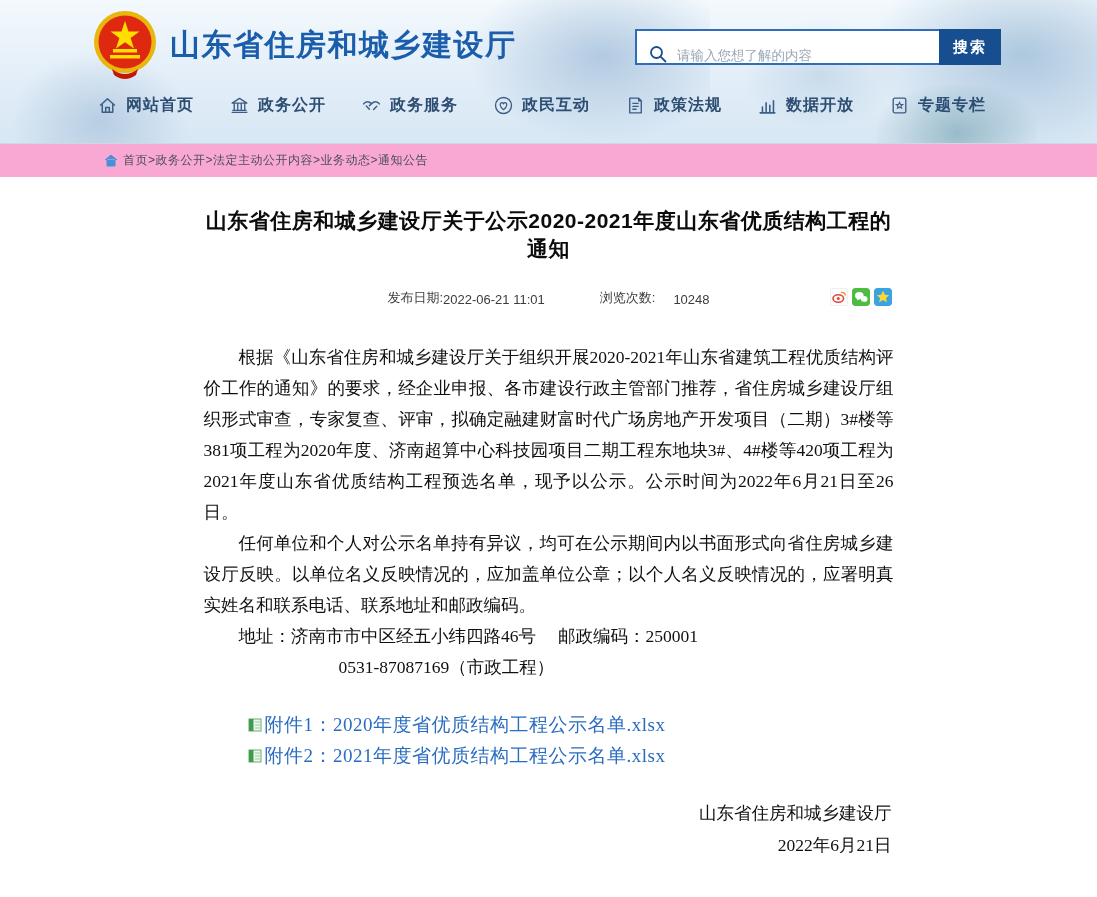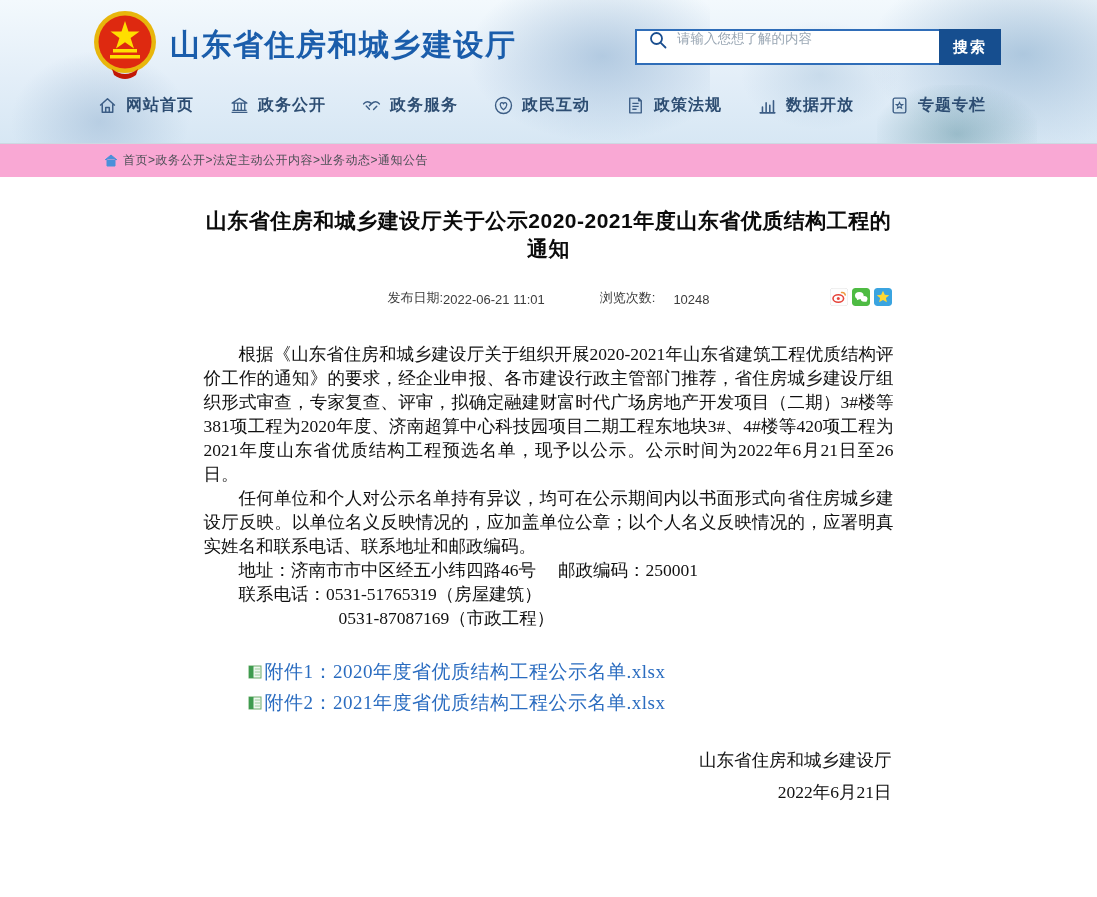--- a/index.html
+++ b/index.html
@@ -37,21 +37,21 @@
     font-size:30px; font-weight:bold; color:#1a5dab; letter-spacing:1.5px;
     font-family:"Liberation Sans",sans-serif;
   }
   .site-subtitle { font-size:10.5px; color:#8e9ca9; margin-top:4px; letter-spacing:.2px; }
 
   .search-wrap {
     position:absolute; right:96px; top:29px;
     display:flex; height:36px; width:366px;
   }
   .search-box {
-    flex:1; display:flex; align-items:flex-start;
+    flex:1; display:flex; align-items:flex-end;
     background:#ffffff; border:2px solid #2f6db8; border-right:none;
     padding:0 8px 0 12px;
   }
   .search-box svg { flex:0 0 auto; }
   .search-input {
     border:none; outline:none; flex:1; margin-left:10px;
     font-size:13.5px; color:#333; background:transparent;
     font-family:"Liberation Sans",sans-serif;
   }
   .search-input::placeholder { color:#9aa7b4; }
@@ -93,21 +93,21 @@
   .meta-group { display:flex; align-items:flex-end; }
   .meta-label { color:#3c3c3c; }
   .meta-sep { width:55px; }
   .views-val { margin-left:18px; }
   .share-box { position:absolute; right:2px; top:0; display:flex; gap:4px; }
   .share-box .sicon { width:18px; height:18px; border-radius:3px; display:block; cursor:pointer; }
 
   .article-body {
     margin-top:34px;
     font-family:"Liberation Serif", serif;
-    font-size:17.5px; color:#101010; line-height:24px;
+    font-size:17.5px; color:#101010; line-height:31px;
     text-align:justify;
   }
   .para { text-indent:2em; }
   .c-line1, .c-line2 { text-indent:2em; }
   .c-line3 { padding-left:135px; }
   .c-line4 { padding-left:122px; }
 
   .attach-block { margin-top:26px; padding-left:44px; font-family:"Liberation Serif",serif; }
   .attach-row { display:flex; align-items:center; height:31px; cursor:pointer; }
   .attach-row svg { margin-right:3px; flex:0 0 auto; }
@@ -236,21 +236,20 @@
         <rect width="18" height="18" rx="3" fill="#3aa4e0"></rect>
         <polygon points="9,2.8 10.8,6.8 15.2,7.2 11.9,10 12.9,14.3 9,12 5.1,14.3 6.1,10 2.8,7.2 7.2,6.8" fill="#ffd932"></polygon>
       </svg>
     </div>
   </div>
 
   <div class="article-body">
     <p class="para">根据《山东省住房和城乡建设厅关于组织开展2020-2021年山东省建筑工程优质结构评价工作的通知》的要求，经企业申报、各市建设行政主管部门推荐，省住房城乡建设厅组织形式审查，专家复查、评审，拟确定融建财富时代广场房地产开发项目（二期）3#楼等381项工程为2020年度、济南超算中心科技园项目二期工程东地块3#、4#楼等420项工程为2021年度山东省优质结构工程预选名单，现予以公示。公示时间为2022年6月21日至26日。</p>
     <p class="para">任何单位和个人对公示名单持有异议，均可在公示期间内以书面形式向省住房城乡建设厅反映。以单位名义反映情况的，应加盖单位公章；以个人名义反映情况的，应署明真实姓名和联系电话、联系地址和邮政编码。</p>
     <p class="c-line1">地址：济南市市中区经五小纬四路46号　 邮政编码：250001</p>
-    <p class="c-line2">联系电话：0531-51765319（房屋建筑）</p>
     <p class="c-line3">0531-87087169（市政工程）</p>
   </div>
 
   <div class="attach-block">
     <div class="attach-row">
       <svg width="14" height="14" viewBox="0 0 14 14">
         <rect x="1" y="1" width="12" height="12" fill="#eef7ee" stroke="#6aab6a"></rect>
         <rect x="1" y="1" width="4.5" height="12" fill="#3e9b4f"></rect>
         <path d="M6.8 4 H12 M6.8 7 H12 M6.8 10 H12" stroke="#9ccb9c" stroke-width="1"></path>
       </svg>

